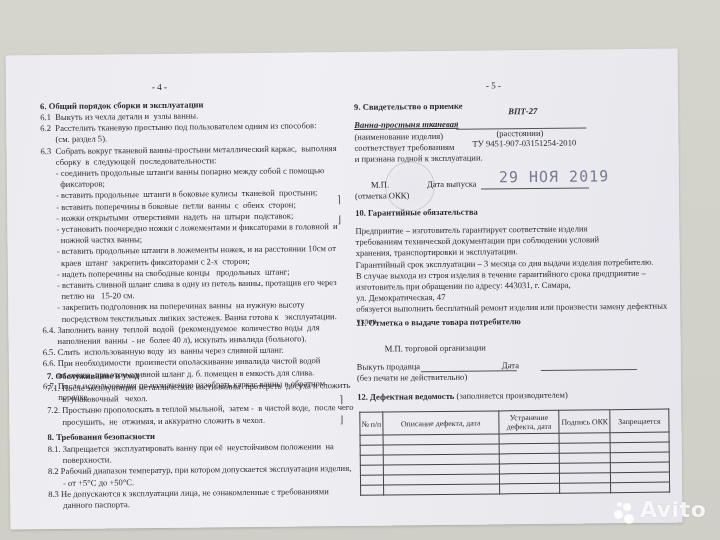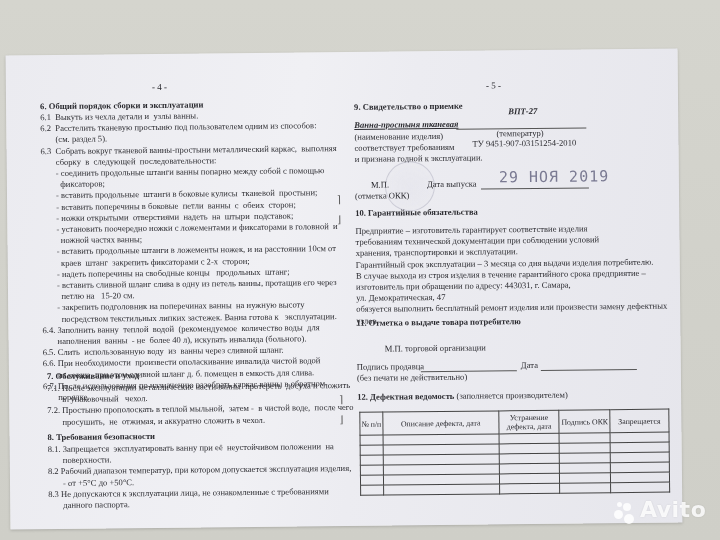--- a/index.html
+++ b/index.html
@@ -108,21 +108,21 @@
   <div class="clip" style="left:330px; top:362px;">⌋</div>
 
   <div class="page right">
     <div class="pnum" style="left:140px; top:30px;">- 5 -</div>
 
     <div class="abs b" style="left:8px; top:50px;">9. Свидетельство о приемке</div>
 
     <div class="abs ital-u" style="left:8px; top:68px;">Ванна-простыня тканевая</div>
     <div class="line" style="left:110px; top:78px; width:130px;"></div>
     <div class="abs ital-u" style="left:162px; top:56px; text-decoration:none;">ВПТ-27</div>
-    <div class="abs" style="left:150px; top:78px;">(температур)</div>
+    <div class="abs" style="left:150px; top:78px;">(расстоянии)</div>
     <div class="abs" style="left:8px; top:80px;">(наименование изделия)</div>
     <div class="abs" style="left:8px; top:91px;">соответствует требованиям</div>
     <div class="abs" style="left:126px; top:88px;">ТУ  9451-907-03151254-2010</div>
     <div class="abs" style="left:8px; top:102px;">и признана годной к эксплуатации.</div>
 
     <div class="stamp-circle" style="left:38px; top:110px;"></div>
     <div class="abs" style="left:24px; top:128px;">М.П.</div>
     <div class="abs" style="left:8px; top:139px;">(отметка ОКК)</div>
     <div class="abs" style="left:80px; top:128px;">Дата выпуска</div>
     <div class="line" style="left:134px; top:138px; width:108px;"></div>
@@ -136,23 +136,23 @@
         <div style="white-space: pre;">Гарантийный срок эксплуатации – 3 месяца со дня выдачи изделия потребителю.</div>
         <div style="white-space: pre;">В случае выхода из строя изделия в течение гарантийного срока предприятие –</div>
         <div style="white-space: pre;">изготовитель при обращении по адресу: 443031, г. Самара,</div>
         <div style="white-space: pre;">ул. Демократическая, 47</div>
         <div style="white-space: pre;">обязуется выполнить бесплатный ремонт изделия или произвести замену дефектных</div>
         <div style="white-space: pre;">узлов.</div>
       </div>
 
     <div class="abs b" style="left:8px; top:266px;">11. Отметка о выдаче товара потребителю</div>
     <div class="abs" style="left:36px; top:292px;">М.П. торговой организации</div>
-    <div class="abs" style="left:8px; top:310px;">Подпись продавца</div>
+    <div class="abs" style="left:8px; top:310px;">Выкуть продавца</div>
     <div class="line" style="left:72px; top:320px; width:96px;"></div>
-    <div class="abs" style="left:172px; top:310px;">Дата</div>
+    <div class="abs" style="left:153px; top:310px;">Дата</div>
     <div class="line" style="left:192px; top:320px; width:96px;"></div>
     <div class="abs" style="left:8px; top:321px;">(без печати не действительно)</div>
 
     <div class="abs" style="left:8px; top:340px;">
       <span class="b">12. Дефектная ведомость</span><span> (заполняется производителем)</span>
     </div>
 
     <table class="defects" style="left:10px; top:360px; width:310px;">
       <thead>
         <tr>

